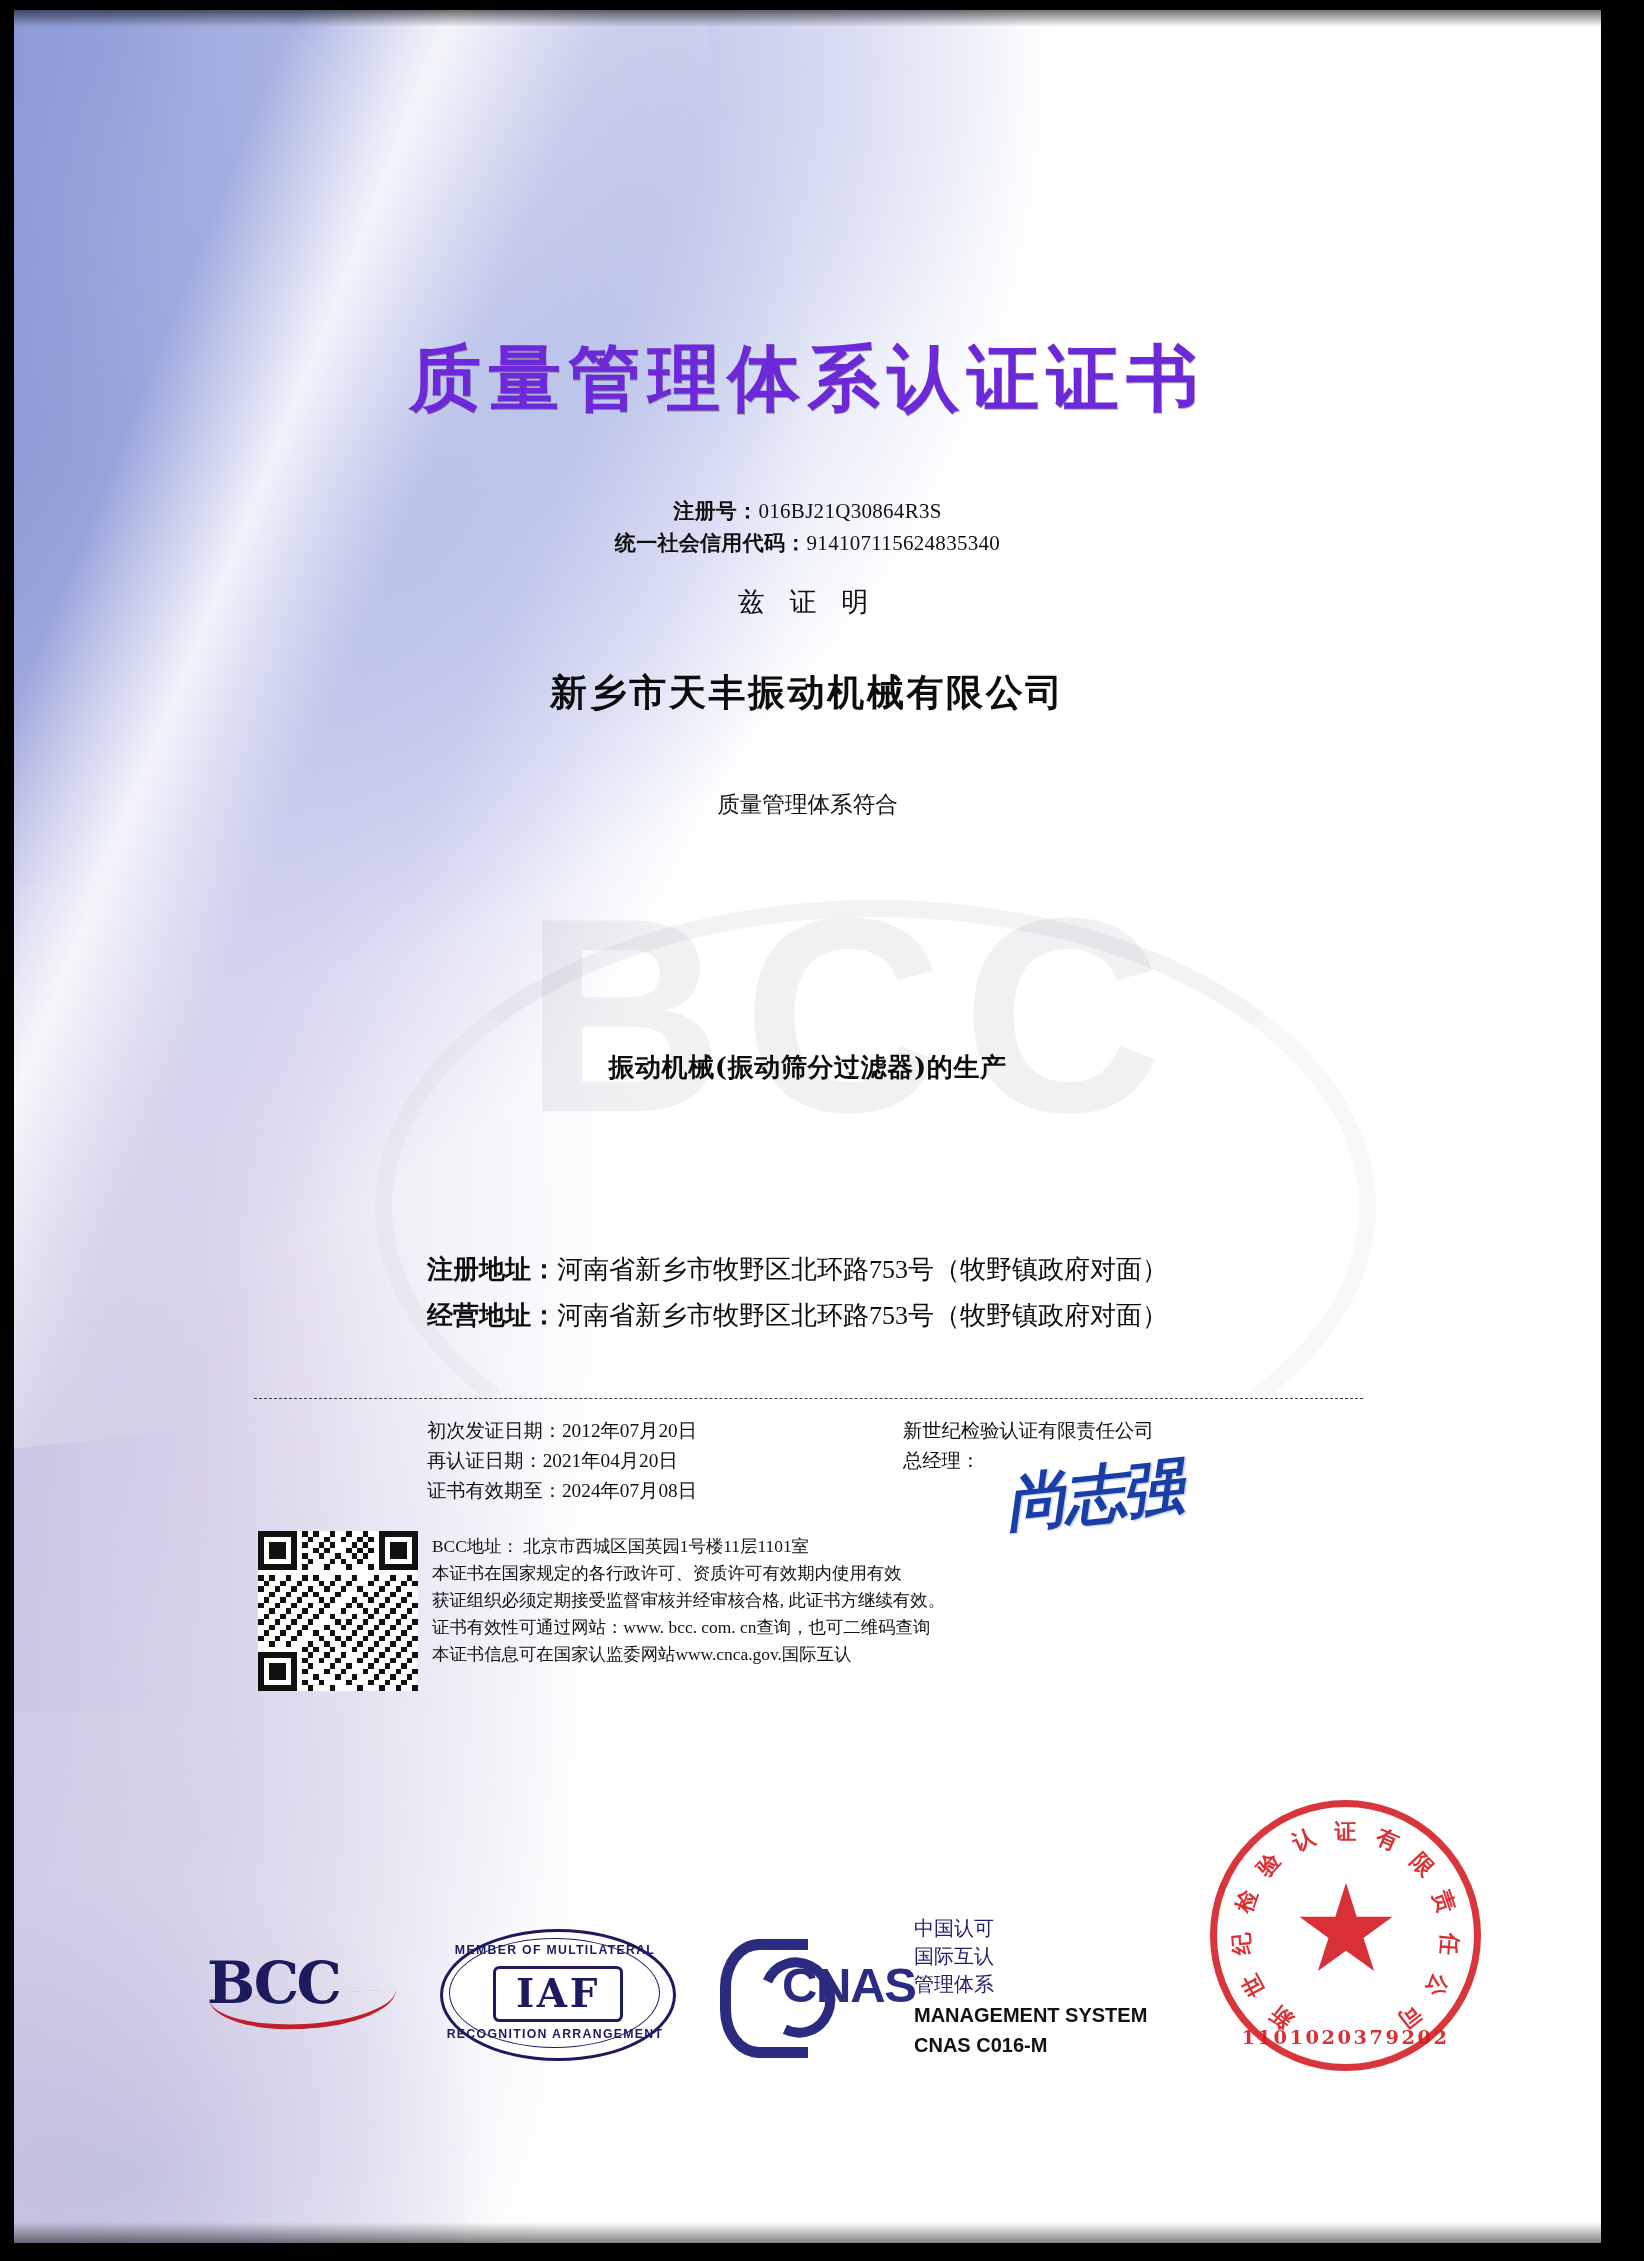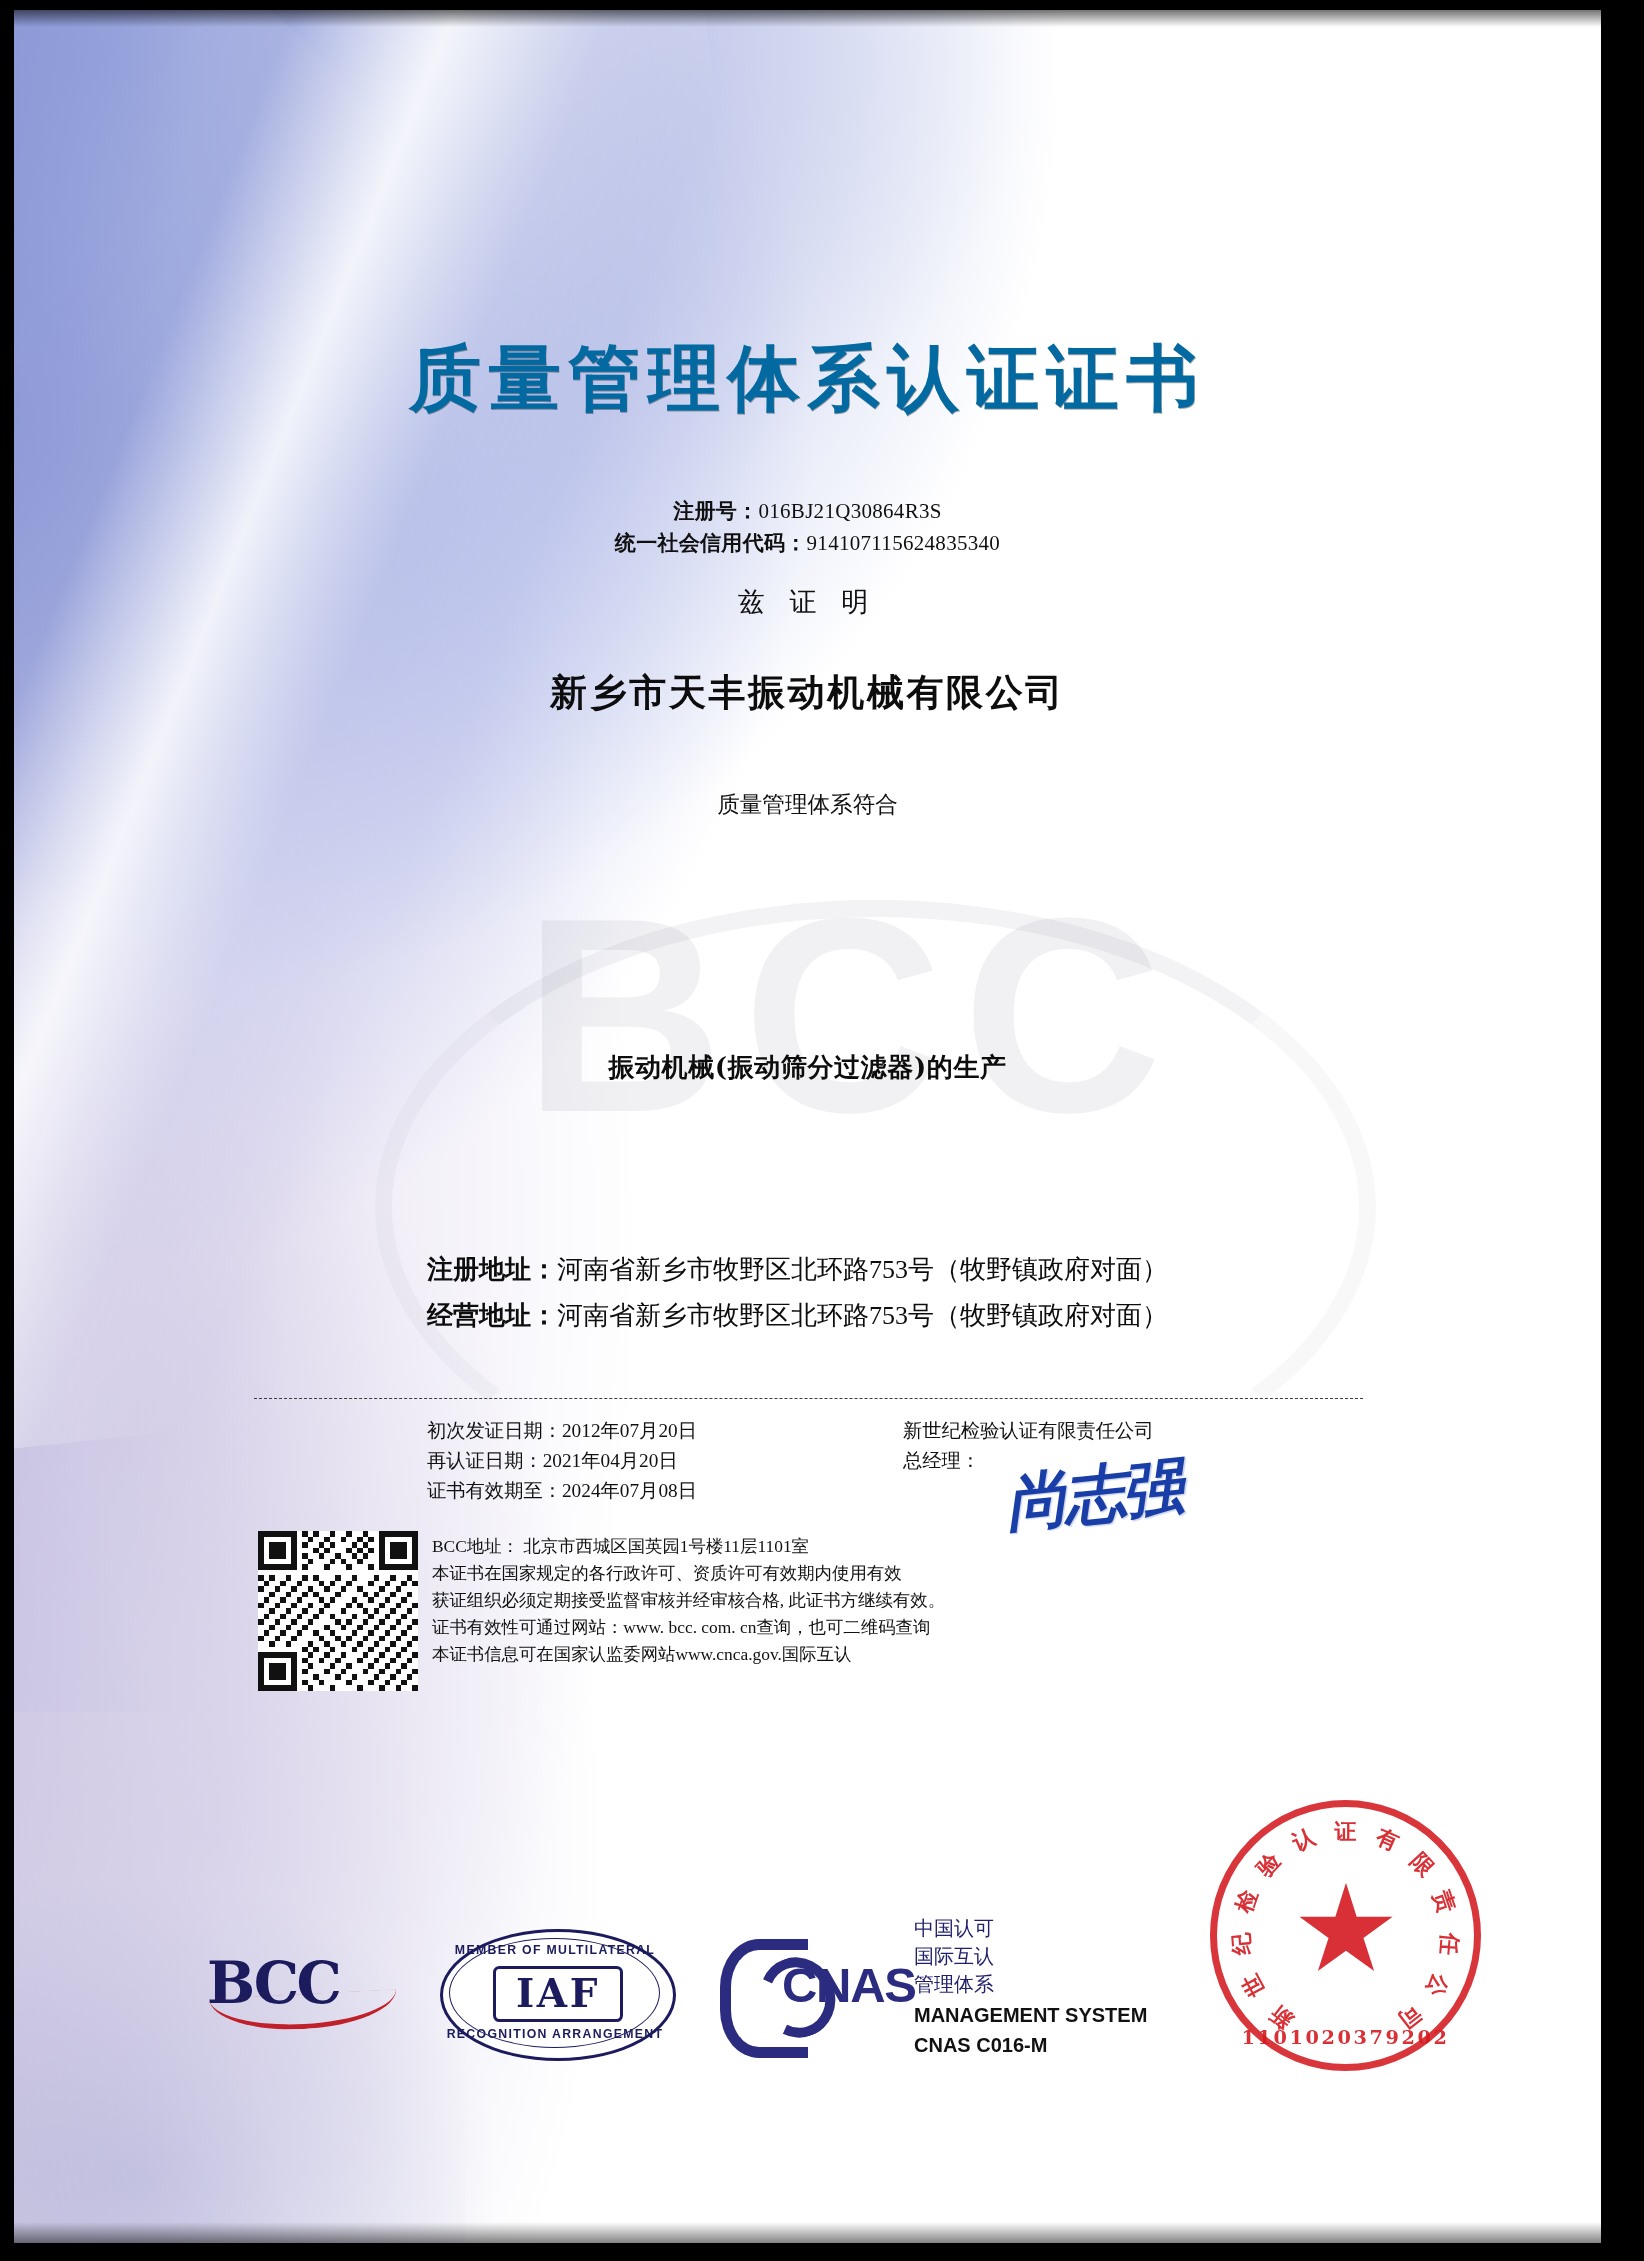--- a/index.html
+++ b/index.html
@@ -100,21 +100,21 @@
 
   .cert-title {
     position: absolute;
     top: 321px;
     left: 0; right: 0;
     text-align: center;
     font-family: "DejaVu Serif", "Liberation Serif", serif;
     font-weight: bold;
     font-size: 72px;
     letter-spacing: 7.7px;
-    color: #0369a1;
+    color: #6d28d9;
     text-shadow: 0.6px 0.6px 0 rgba(0,0,0,0.35);
   }
 
   .reg-line {
     position: absolute;
     left: 0; right: 0;
     text-align: center;
     font-size: 21px;
     color: #101010;
     letter-spacing: 0.3px;

